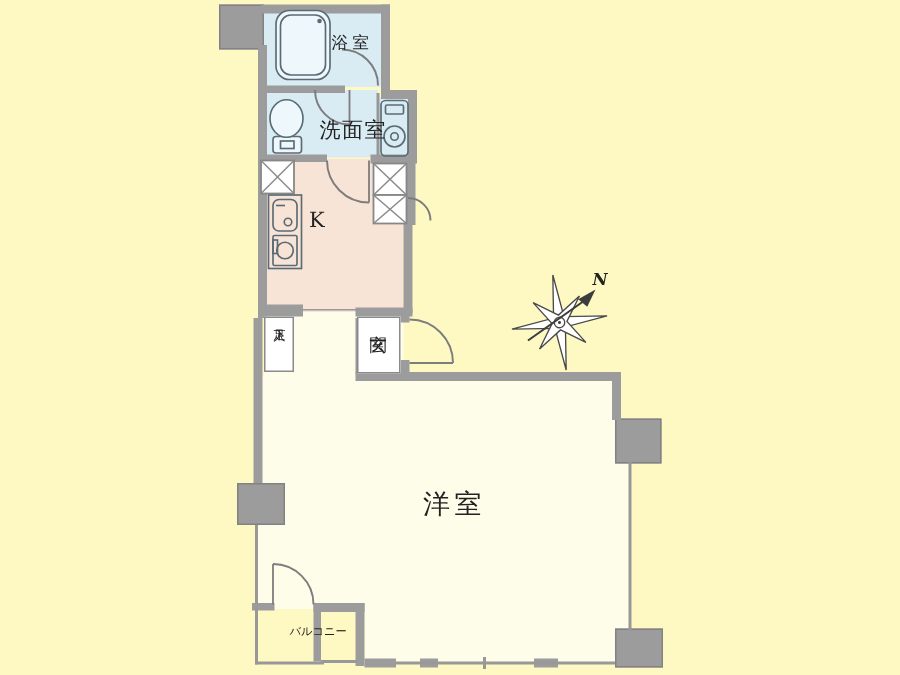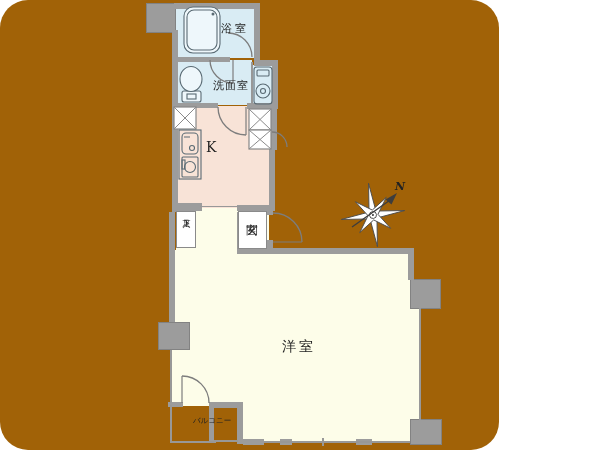--- a/index.html
+++ b/index.html
@@ -1,17 +1,17 @@
 <!DOCTYPE html>
 <html style="--wall: #9c9c9c; --edge: #828282; --wet: #d9ecf4; --kitchen: #f8e3d7; --room: #fdfde9; --line: #989898; --fixture: #5a6b74; --text: #222222;"><head>
 <meta charset="utf-8">
 <style>
   html,body{margin:0;padding:0;background:#fff;}
-  #plan{position:relative;width:499px;height:450px;background:#a16207;overflow:hidden;
-        font-family:"DejaVu Serif", serif;border-radius:28px;}
+  #plan{position:relative;width:600px;height:450px;background:#fef9c3;overflow:hidden;
+        font-family:"DejaVu Serif", serif;}
   .floor{position:absolute;}
   .wet{background:var(--wet);}
   .kit{background:var(--kitchen);}
   .room{background:var(--room);}
   .wall{position:absolute;background:var(--wall);}
   .pillar{position:absolute;background:var(--wall);border:1px solid var(--edge);box-sizing:border-box;}
   .thin{position:absolute;background:var(--line);}
   .whitebox{position:absolute;background:#ffffff;border:1px solid #8a8a8a;box-sizing:border-box;}
   svg.overlay{position:absolute;left:0;top:0;z-index:6;}
   .label{position:absolute;z-index:8;color:var(--text);white-space:nowrap;line-height:1.05;}
@@ -160,20 +160,20 @@
         <polygon class="cmp" points="388.6,199.4 373,210 357.4,199.4 368,215 357.4,230.6 373,220 388.6,230.6 378,215"></polygon>
         <circle class="cmp" cx="373" cy="215" r="3.5"></circle>
         <circle cx="373" cy="215" r="1" fill="#3d3d3d"></circle>
       </g>
       <line class="cmpl" x1="352" y1="227" x2="393" y2="198"></line>
       <polygon points="397,193 385.5,199.5 391.5,204.5" fill="#3d3d3d"></polygon>
     </g>
   </svg>
 
   <div class="label" style="left:221px;top:23px;font-size:11px;letter-spacing:3px;">浴室</div>
-  <div class="label" style="left:213px;top:80px;font-size:11px;letter-spacing:1px;">洗面室</div>
+  <div class="label" style="left:213px;top:80px;font-size:14px;letter-spacing:1px;">洗面室</div>
   <div class="label" style="left:206px;top:140px;font-size:14px;">K</div>
   <div class="label vert" style="left:246px;top:214px;height:34px;font-size:11.5px;letter-spacing:1px;">玄関</div>
   <div class="label vert" style="left:181px;top:213px;height:34px;font-size:8px;">下足入</div>
-  <div class="label" style="left:282px;top:340px;font-size:14px;letter-spacing:3px;font-family:Liberation Serif, serif;">洋室</div>
+  <div class="label" style="left:282px;top:328px;font-size:18px;letter-spacing:3px;">洋室</div>
   <div class="label" style="left:193px;top:417px;font-size:7.5px;">バルコニー</div>
   <div class="label" style="left:395px;top:181px;font-size:11px;font-style:italic;font-weight:bold;">N</div>
 </div>
 
 </body></html>

